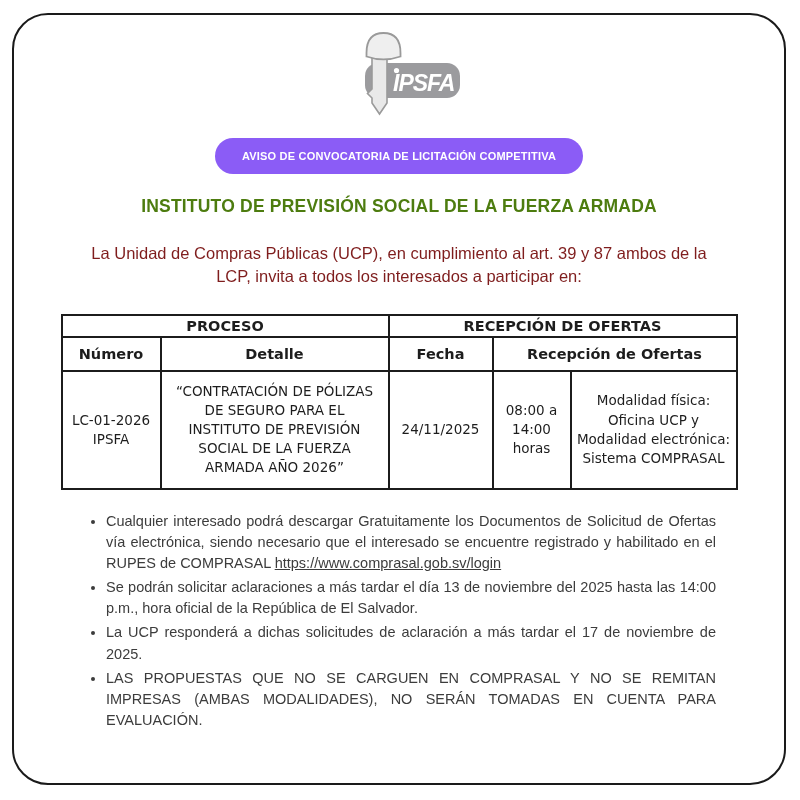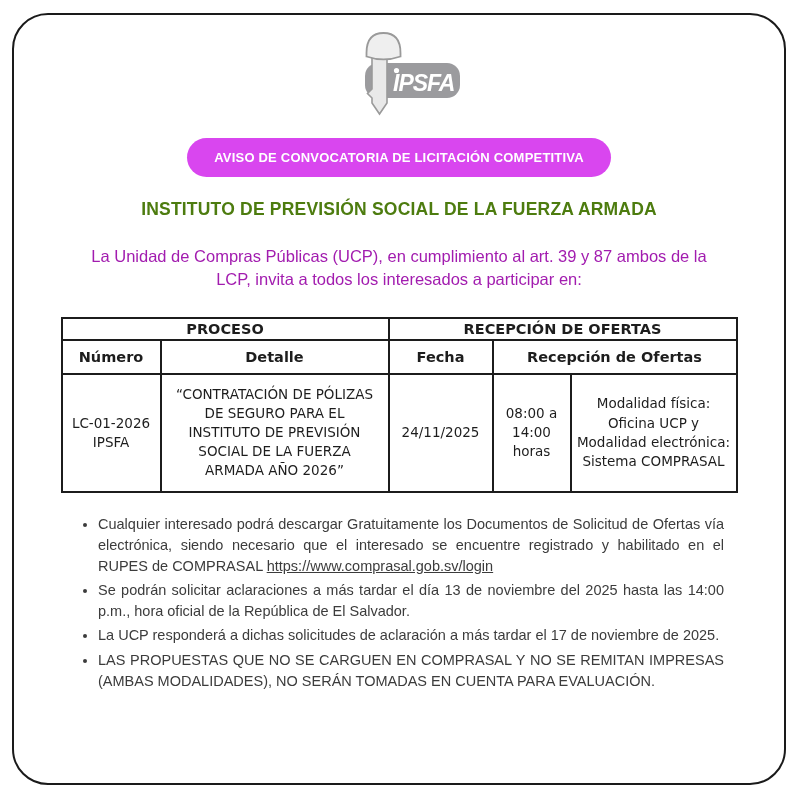--- a/index.html
+++ b/index.html
@@ -27,45 +27,45 @@
     margin-top: 17px;
     height: 86px;
     padding-left: 32px;
   }
   .banner-wrap {
     text-align: center;
     margin-top: 20px;
   }
   .banner-pill {
     display: inline-block;
-    background: #d946ef;
+    background: #8b5cf6;
     color: #ffffff;
     font-weight: bold;
-    font-size: 13px;
+    font-size: 11px;
     letter-spacing: 0.2px;
     padding: 12px 27px;
     border-radius: 22px;
     white-space: nowrap;
     text-align: right;
   }
   .doc-title {
     margin: 22px 0 0 0;
     text-align: center;
     font-size: 17.5px;
     font-weight: bold;
     color: #4d7c0f;
     letter-spacing: 0.2px;
   }
   .intro-text {
     margin: 25px auto 0 auto;
     width: 616px;
     text-align: center;
     font-size: 16.5px;
     line-height: 1.42;
-    color: #a21caf;
+    color: #7f1d1d;
   }
   table.process-table {
     margin: 25px auto 0 auto;
     width: 675px;
     border-collapse: collapse;
     table-layout: fixed;
     font-family: "DejaVu Sans", sans-serif;
     color: #1d1d1d;
   }
   .process-table th, .process-table td {
@@ -89,21 +89,21 @@
   .process-table td {
     font-size: 13.5px;
     line-height: 1.42;
     padding: 10px 4px;
   }
   td.cell-detalle { padding: 10px 10px; }
   .bullets-wrap {
     margin: 21px 60px 0 64px;
   }
   ul.bullet-list {
-    margin: 0;
+    margin: 8px;
     padding-left: 20px;
     list-style: disc outside;
   }
   ul.bullet-list li {
     font-size: 14.5px;
     line-height: 1.46;
     color: #3c3c3c;
     text-align: justify;
     margin-bottom: 3px;
   }

